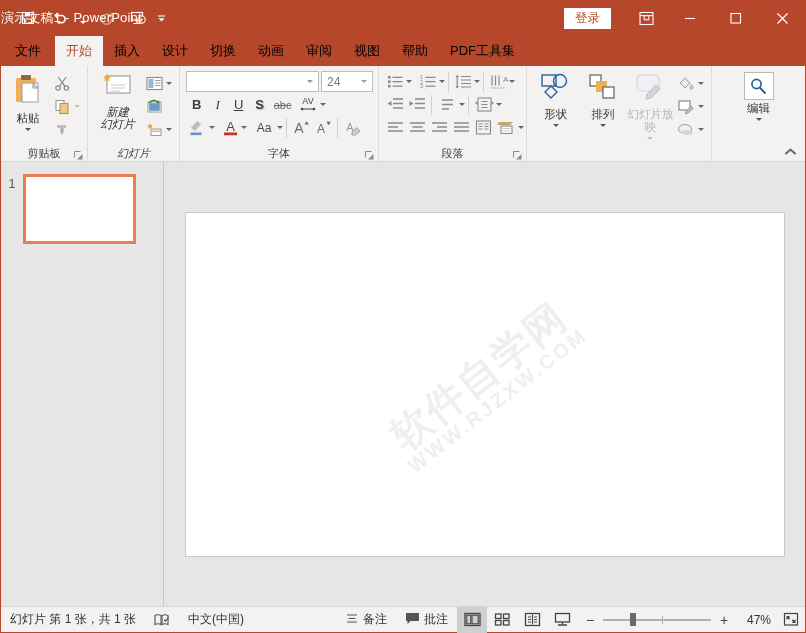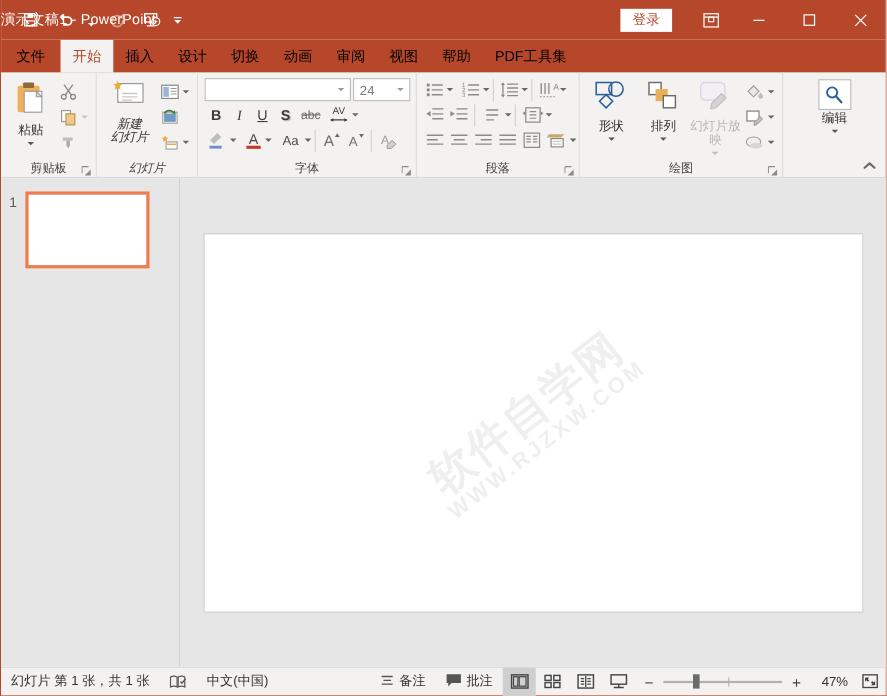--- a/index.html
+++ b/index.html
@@ -595,29 +595,20 @@
             <span class="icon-sq">
               <svg width="18" height="17" viewBox="0 0 18 17">
                   <ellipse cx="8" cy="8" rx="6.5" ry="4.5" fill="#efefef" stroke="#9a9a9a" stroke-width="1"></ellipse>
                   <ellipse cx="10" cy="11.5" rx="6" ry="2.6" fill="#d6d6d6"></ellipse>
                 </svg>
             </span>
             <span class="caret-s"></span>
           </div>
         </div>
       </div>
-      <div class="group-label">
-        <span>绘图</span>
-        <span class="dialog-launcher">
-          <svg width="9" height="9" viewBox="0 0 9 9">
-              <path stroke="#8a8a8a" stroke-width="1" fill="none" d="M0.5 0.5h6M0.5 0.5v6"></path>
-              <path fill="#8a8a8a" d="M3 8.5h5.5V3z"></path>
-            </svg>
-        </span>
-      </div>
     </div>
 
     <div class="group" style="width:96px; border-right:none;">
       <div class="group-body" style="justify-content:center;">
         <div class="big-btn">
           <span style="border:1px solid #b9b9b9; background:#fff; width:30px; height:28px; display:flex; align-items:center; justify-content:center;">
             <svg width="19" height="19" viewBox="0 0 19 19">
                 <circle cx="7.5" cy="7" r="4.6" fill="none" stroke="#2a6099" stroke-width="1.7"></circle>
                 <path stroke="#2a6099" stroke-width="2" stroke-linecap="round" d="M10.9 10.6l5 5.4"></path>
               </svg>

